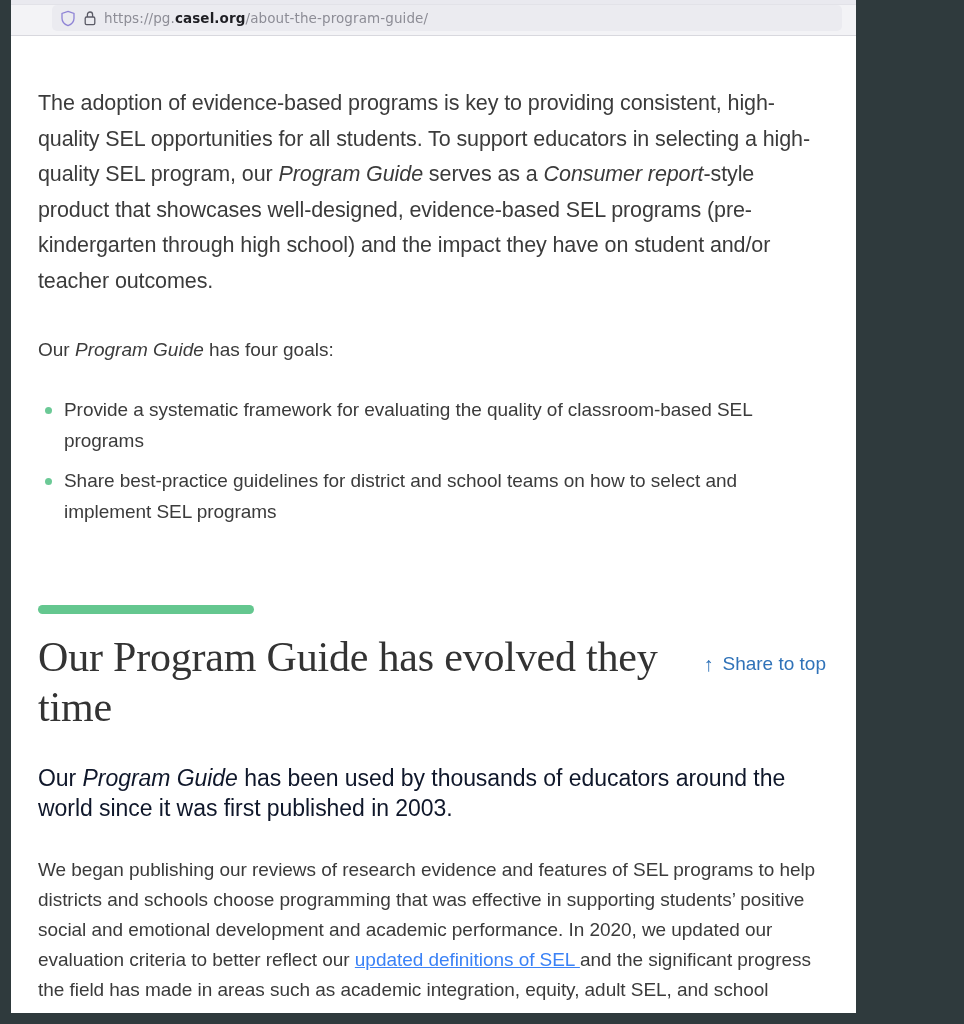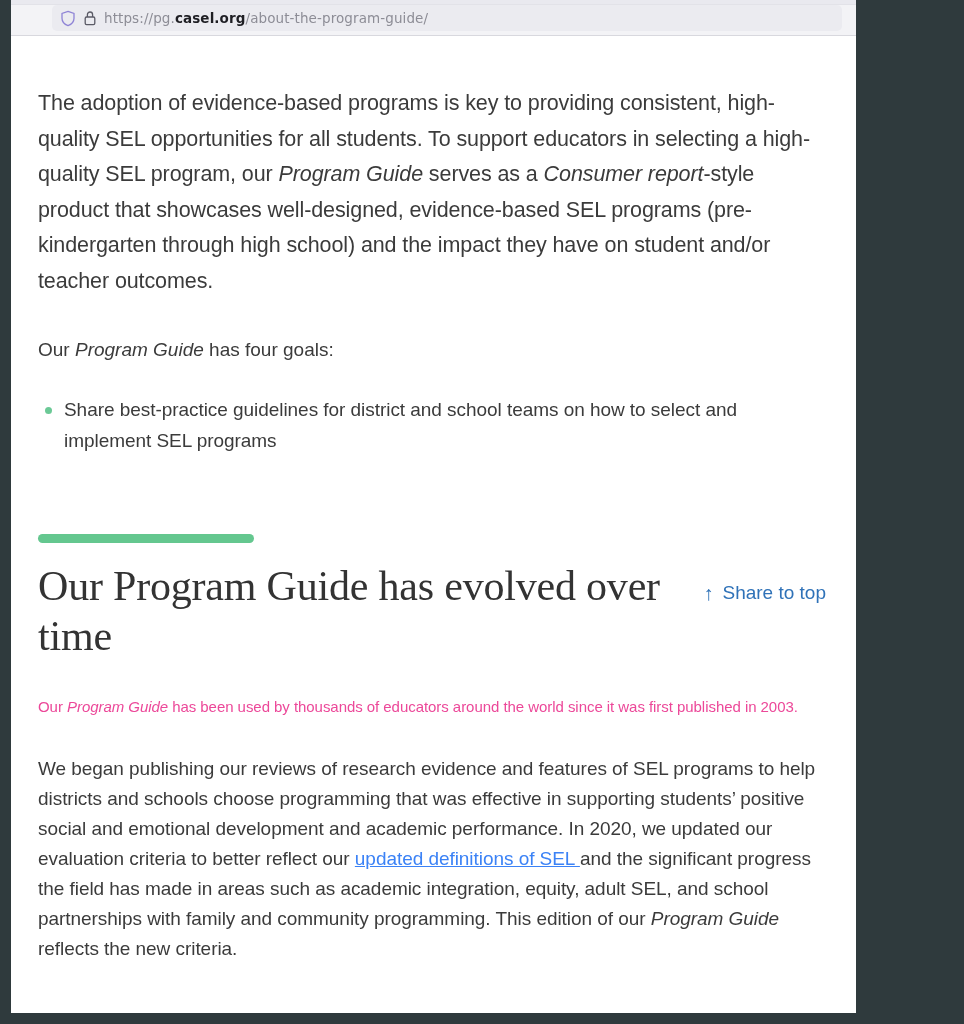--- a/index.html
+++ b/index.html
@@ -168,23 +168,23 @@
     cursor: pointer;
   }
   .back-to-top .arrow-up-icon {
     font-size: 20px;
     line-height: 1;
     display: inline-block;
   }
 
   p.after-heading {
     margin-top: 31px;
-    font-size: 15px;
+    font-size: 23px;
     line-height: 30px;
-    color: #ec4899;
+    color: #0f172a;
     letter-spacing: -0.05px;
     max-width: 905px;
   }
 
   p.final-para {
     margin-top: 32px;
     font-size: 19px;
     line-height: 30px;
     color: #3b3b3b;
     letter-spacing: -0.05px;
@@ -222,28 +222,29 @@
   </div>
 
   <div class="page">
     <div class="content">
 
       <p class="body-text intro"><span>The adoption of evidence-based programs is key to providing consistent, high-quality SEL opportunities for all students. To support educators in selecting a high-quality SEL program, our </span><em>Program Guide</em><span> serves as a </span><em>Consumer report</em><span>-style product that showcases well-designed, evidence-based SEL programs (pre-kindergarten through high school) and the impact they have on student and/or teacher outcomes.</span></p>
 
       <p class="goals-lead"><span>Our </span><em>Program Guide</em><span> has four goals:</span></p>
 
       <ul class="goal-list">
+        <li>Provide a systematic framework for evaluating the quality of classroom-based SEL programs</li>
         <li>Share best-practice guidelines for district and school teams on how to select and implement SEL programs</li>
       </ul>
 
       <div class="section-block">
         <div class="accent-bar"></div>
 
         <div class="heading-row">
-          <h2 class="section-title">Our Program Guide has evolved over time</h2>
+          <h2 class="section-title">Our Program Guide has evolved they time</h2>
           <a class="back-to-top">
             <span class="arrow-up-icon">↑</span>
             <span>Share to top</span>
           </a>
         </div>
 
         <p class="after-heading"><span>Our </span><em>Program Guide</em><span> has been used by thousands of educators around the world since it was first published in 2003.</span></p>
 
         <p class="final-para"><span>We began publishing our reviews of research evidence and features of SEL  programs to help districts and schools choose programming that was effective in supporting students’ positive social and emotional development and academic performance. In 2020, we updated our evaluation criteria to better reflect our </span><a class="inline-link">updated definitions of SEL </a><span>and the significant progress the field has made in areas such as academic integration, equity, adult SEL, and school partnerships with family and community programming. This edition of our </span><em>Program Guide</em><span> reflects the new criteria.</span></p>
       </div>

